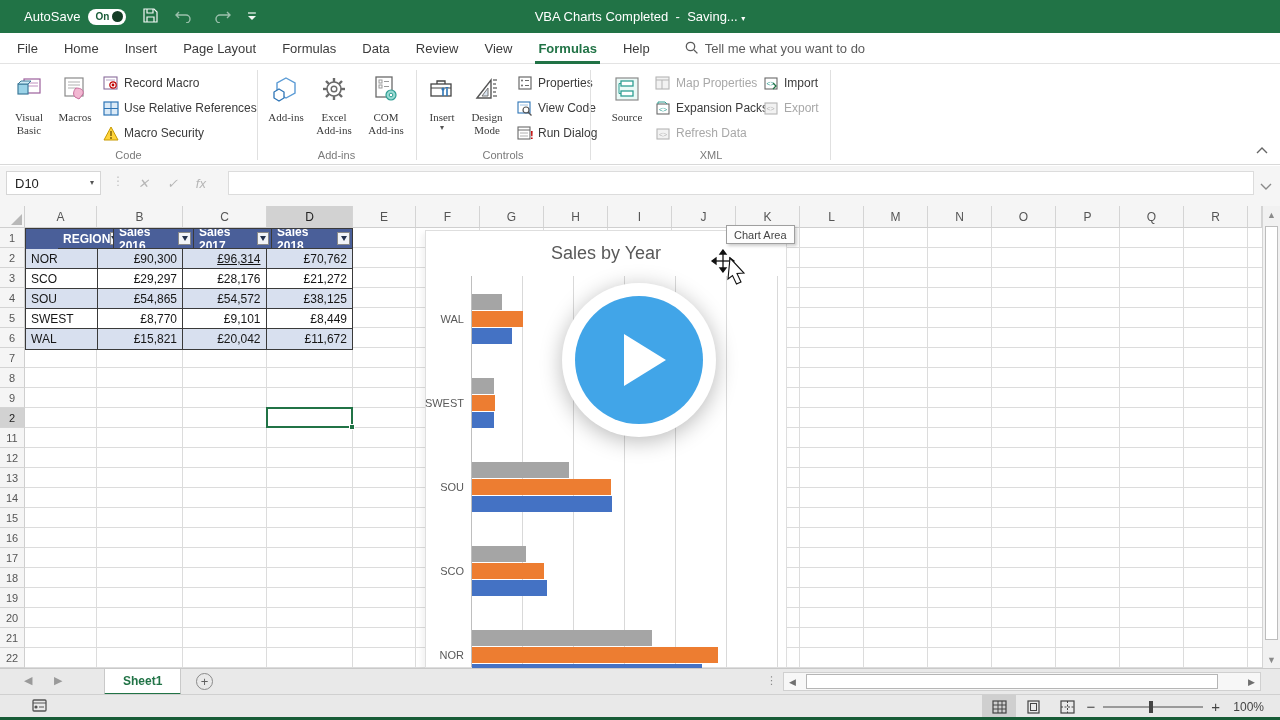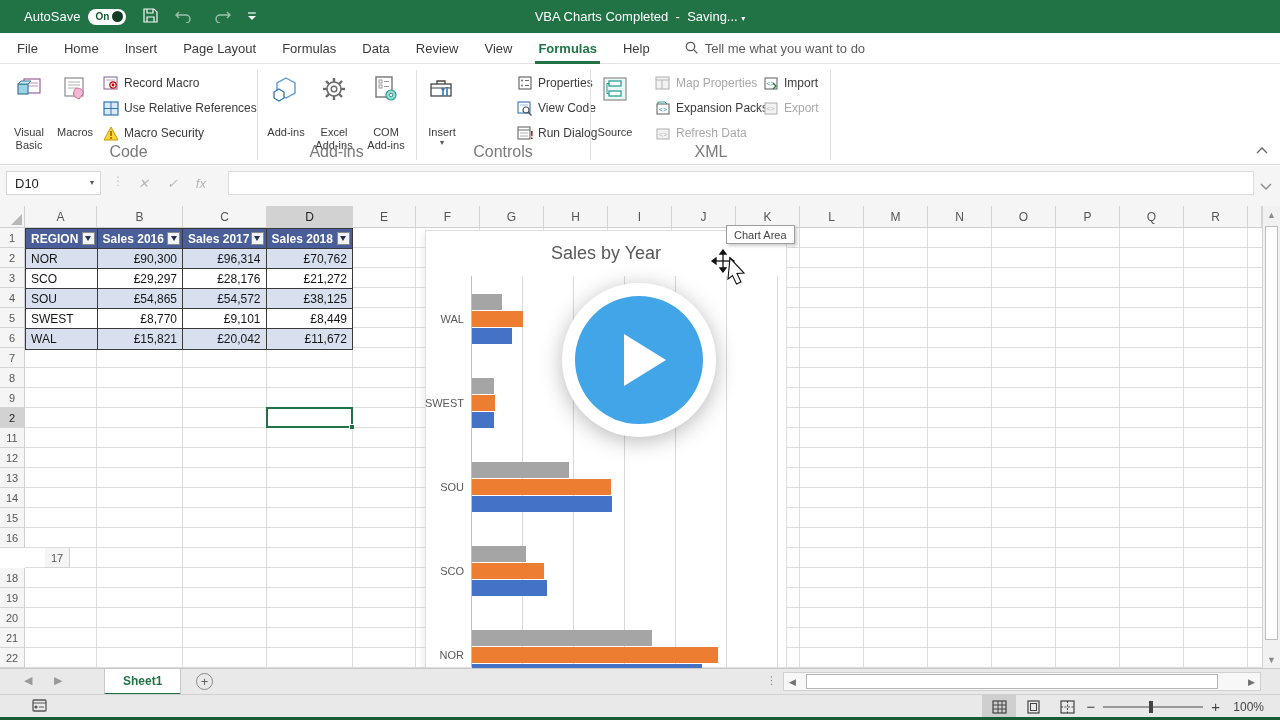--- a/index.html
+++ b/index.html
@@ -32,26 +32,26 @@
   .rtab.active { font-weight:bold; color:#217346; }
   .rtab.active:after { content:""; position:absolute; left:10px; right:10px; bottom:0; height:3px; background:#217346; }
   #tellme { display:flex; align-items:flex-start; color:#5c5c5c; margin-left:22px; }
   #tellme svg { margin-right:7px; }
   #tabrow-right { position:absolute; right:10px; display:flex; gap:10px; }
   .pill-btn { display:flex; align-items:center; gap:5px; border:1px solid #e1e1e1; border-radius:3px;
               padding:3px 10px; color:#217346; font-size:13px; background:#fff; }
 
   
   #ribbon { left:0; top:64px; width:1280px; height:101px; background:#fff; border-bottom:1px solid #d9d9d9; }
-  .grp-label { position:absolute; bottom:4px; width:100%; text-align:center; font-size:16px; color:#7a7a7a; }
+  .grp-label { position:absolute; bottom:4px; width:100%; text-align:center; font-size:11px; color:#7a7a7a; }
   .sep { position:absolute; top:6px; bottom:4px; width:1px; background:#e0e0e0; }
   .lbtn { position:absolute; top:4px; height:86px; display:flex; flex-direction:column; align-items:center;
           font-size:11px; color:#3b3b3b; text-align:center; padding-top:4px; }
   .lbtn .ic { height:34px; display:flex; align-items:center; justify-content:center; }
-  .lbtn .lab { line-height:13px; margin-top:20px; }
+  .lbtn .lab { line-height:13px; margin-top:5px;font-family:Liberation Serif, serif; }
   .sbtn { position:absolute; height:22px; display:flex; align-items:center; font-size:12px; color:#3b3b3b; white-space:nowrap; }
   .sbtn .ic { width:18px; height:16px; margin-right:4px; display:flex; align-items:center; justify-content:center; }
   .disabled { color:#a8a8a8 !important; }
   .caret { font-size:8px; color:#555; line-height:8px; }
   #ribbon-collapse { position:absolute; right:12px; bottom:6px; color:#666; }
 
   
   #fbar { left:0; top:166px; width:1280px; height:40px; background:#f5f5f5; }
   #name-box { position:absolute; left:6px; top:5px; width:95px; height:24px; background:#fff;
               border:1px solid #d6d6d6; font-size:13px; color:#222; display:flex; align-items:center; padding-left:8px; }
@@ -332,20 +332,36 @@
                 <line x1="15" y1="13" x2="15" y2="20"></line>
                 <line x1="19" y1="13" x2="19" y2="20"></line>
               </g>
               <circle cx="15" cy="13" r="1.6" fill="#2e75b6"></circle>
               <path d="M19 13l-2-2h4z" fill="#2e75b6"></path>
             </svg>
         </span>
         <span class="lab">Insert</span>
         <span class="caret">▾</span>
       </div>
+      <div class="lbtn" style="left:46px;width:46px;">
+        <span class="ic">
+          <svg width="28" height="26" viewBox="0 0 28 26">
+              <path d="M4 22 L18 4 L18 22 Z" fill="#fff" stroke="#555" stroke-width="1.4"></path>
+              <path d="M9 20 L15 12 L15 20 Z" fill="#dce6f1" stroke="#777"></path>
+              <g stroke="#555" stroke-width="1.2">
+                <line x1="20" y1="4" x2="24" y2="4"></line>
+                <line x1="20" y1="8" x2="23" y2="8"></line>
+                <line x1="20" y1="12" x2="24" y2="12"></line>
+                <line x1="20" y1="16" x2="23" y2="16"></line>
+                <line x1="20" y1="20" x2="24" y2="20"></line>
+              </g>
+            </svg>
+        </span>
+        <span class="lab">Design Mode</span>
+      </div>
       <div class="sbtn" style="left:98px;top:8px;">
         <span class="ic">
           <svg width="15" height="14" viewBox="0 0 15 14">
               <rect x="1" y="1" width="12" height="12" fill="#fff" stroke="#6a6a6a" stroke-width="1.2"></rect>
               <circle cx="4" cy="4.5" r="1" fill="#6a6a6a"></circle>
               <circle cx="4" cy="9.5" r="1" fill="#6a6a6a"></circle>
               <line x1="7" y1="4.5" x2="11" y2="4.5" stroke="#6a6a6a"></line>
               <line x1="7" y1="9.5" x2="11" y2="9.5" stroke="#6a6a6a"></line>
             </svg>
         </span>
@@ -372,21 +388,21 @@
               <text x="13" y="13" font-size="11" fill="#c00000" font-weight="bold">!</text>
             </svg>
         </span>
         <span>Run Dialog</span>
       </div>
       <div class="grp-label">Controls</div>
     </div>
     <div class="sep" style="left:590px;"></div>
 
     <div class="abs" style="left:592px;top:0;width:238px;height:101px;">
-      <div class="lbtn" style="left:0;width:46px;">
+      <div class="lbtn" style="left:12px;width:46px;">
         <span class="ic">
           <svg width="28" height="28" viewBox="0 0 28 28">
               <rect x="3" y="3" width="22" height="22" fill="#eafaf7" stroke="#8a8a8a" stroke-width="1.2"></rect>
               <rect x="8" y="6" width="12" height="5" fill="#fff" stroke="#2f9e93" stroke-width="1.3"></rect>
               <rect x="8" y="16" width="12" height="5" fill="#fff" stroke="#2f9e93" stroke-width="1.3"></rect>
               <line x1="6" y1="8.5" x2="8" y2="8.5" stroke="#2f9e93"></line>
               <line x1="6" y1="18.5" x2="8" y2="18.5" stroke="#2f9e93"></line>
               <line x1="6" y1="8.5" x2="6" y2="18.5" stroke="#2f9e93"></line>
             </svg>
         </span>
@@ -526,51 +542,51 @@
         <div class="row-h" style="top: 142px;">7</div>
         <div class="row-h" style="top: 162px;">8</div>
         <div class="row-h" style="top: 182px;">9</div>
         <div class="row-h sel" style="top: 202px;">2</div>
         <div class="row-h" style="top: 222px;">11</div>
         <div class="row-h" style="top: 242px;">12</div>
         <div class="row-h" style="top: 262px;">13</div>
         <div class="row-h" style="top: 282px;">14</div>
         <div class="row-h" style="top: 302px;">15</div>
         <div class="row-h" style="top: 322px;">16</div>
-        <div class="row-h" style="top: 342px; margin-left: 45px;">17</div>
+        <div class="row-h" style="top: 342px;">17</div>
         <div class="row-h" style="top: 362px; text-align: right;">18</div>
         <div class="row-h" style="top: 382px;">19</div>
         <div class="row-h" style="top: 402px;">20</div>
         <div class="row-h" style="top: 422px;">21</div>
         <div class="row-h" style="top: 442px;">22</div>
       </div>
 
     <div id="excel-table">
         <div class="t-row t-head" style="background: rgb(74, 95, 153);">
-          <div class="t-cell txt" style="width: 72px;">
+          <div class="t-cell txt" style="width: 60px; margin-left: 32px;">
             <span>REGION</span>
             <span class="filter-btn"></span>
           </div>
           <div class="t-cell txt" style="width: 86px;">
             <span>Sales 2016</span>
             <span class="filter-btn"></span>
           </div>
           <div class="t-cell txt" style="width: 84px;">
             <span>Sales 2017</span>
             <span class="filter-btn"></span>
           </div>
           <div class="t-cell txt" style="width: 86px;">
             <span>Sales 2018</span>
             <span class="filter-btn"></span>
           </div>
         </div>
         <div class="t-row" style="background: rgb(216, 224, 239);">
           <div class="t-cell txt" style="width: 72px;">NOR</div>
           <div class="t-cell num" style="width: 86px;">£90,300</div>
-          <div class="t-cell num" style="width: 84px;">£96,314</div>
+          <div class="t-cell num" style="width: 84px; text-decoration: underline;">£96,314</div>
           <div class="t-cell num" style="width: 86px;">£70,762</div>
         </div>
         <div class="t-row" style="background: rgb(255, 255, 255);">
           <div class="t-cell txt" style="width: 72px;">SCO</div>
           <div class="t-cell num" style="width: 86px;">£29,297</div>
           <div class="t-cell num" style="width: 84px;">£28,176</div>
           <div class="t-cell num" style="width: 86px;">£21,272</div>
         </div>
         <div class="t-row" style="background: rgb(216, 224, 239);">
           <div class="t-cell txt" style="width: 72px;">SOU</div>

